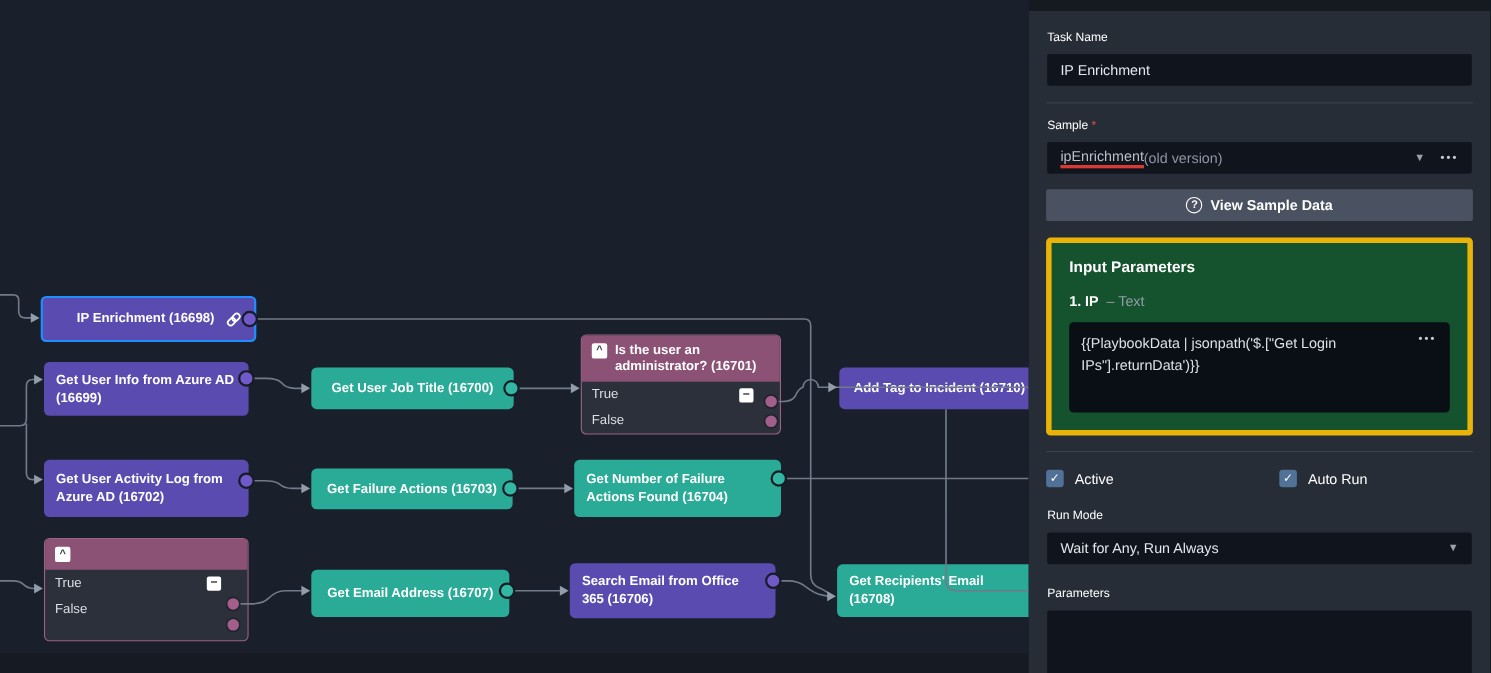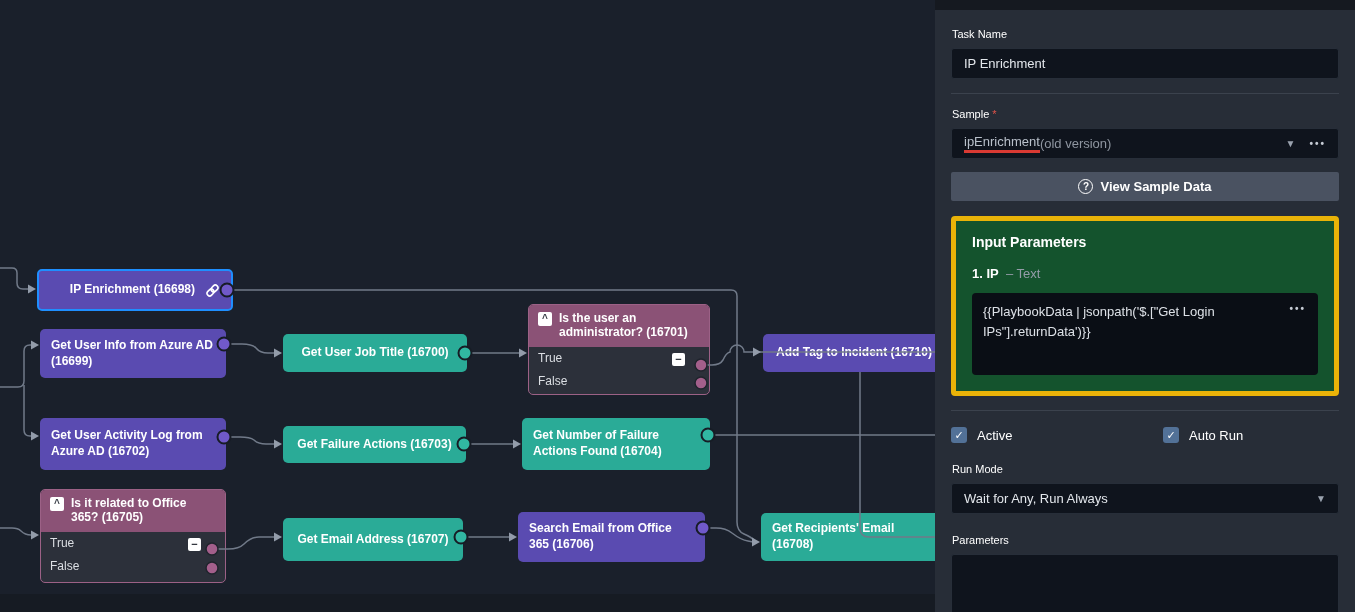--- a/index.html
+++ b/index.html
@@ -114,21 +114,20 @@
         </div>
         <div class="node teal" style="left: 283px; top: 426px; width: 183px; height: 37px;">
           <span>Get Failure Actions (16703)</span>
         </div>
         <div class="node teal left" style="left: 522px; top: 418px; width: 188px; height: 52px;">
           <span>Get Number of Failure Actions Found (16704)</span>
         </div>
         <div class="node condition" style="left: 40px; top: 489px; width: 186px; height: 94px;">
           <div class="cond-header">
             <span class="collapse-icon">^</span>
-            <span>Is it related to Office 365? (16705)</span>
           </div>
           <div class="cond-row">
             <span>True</span>
             <span class="minus-btn">−</span>
           </div>
           <div class="cond-row">
             <span>False</span>
           </div>
         </div>
         <div class="node teal" style="left: 283px; top: 518px; width: 180px; height: 43px;">

